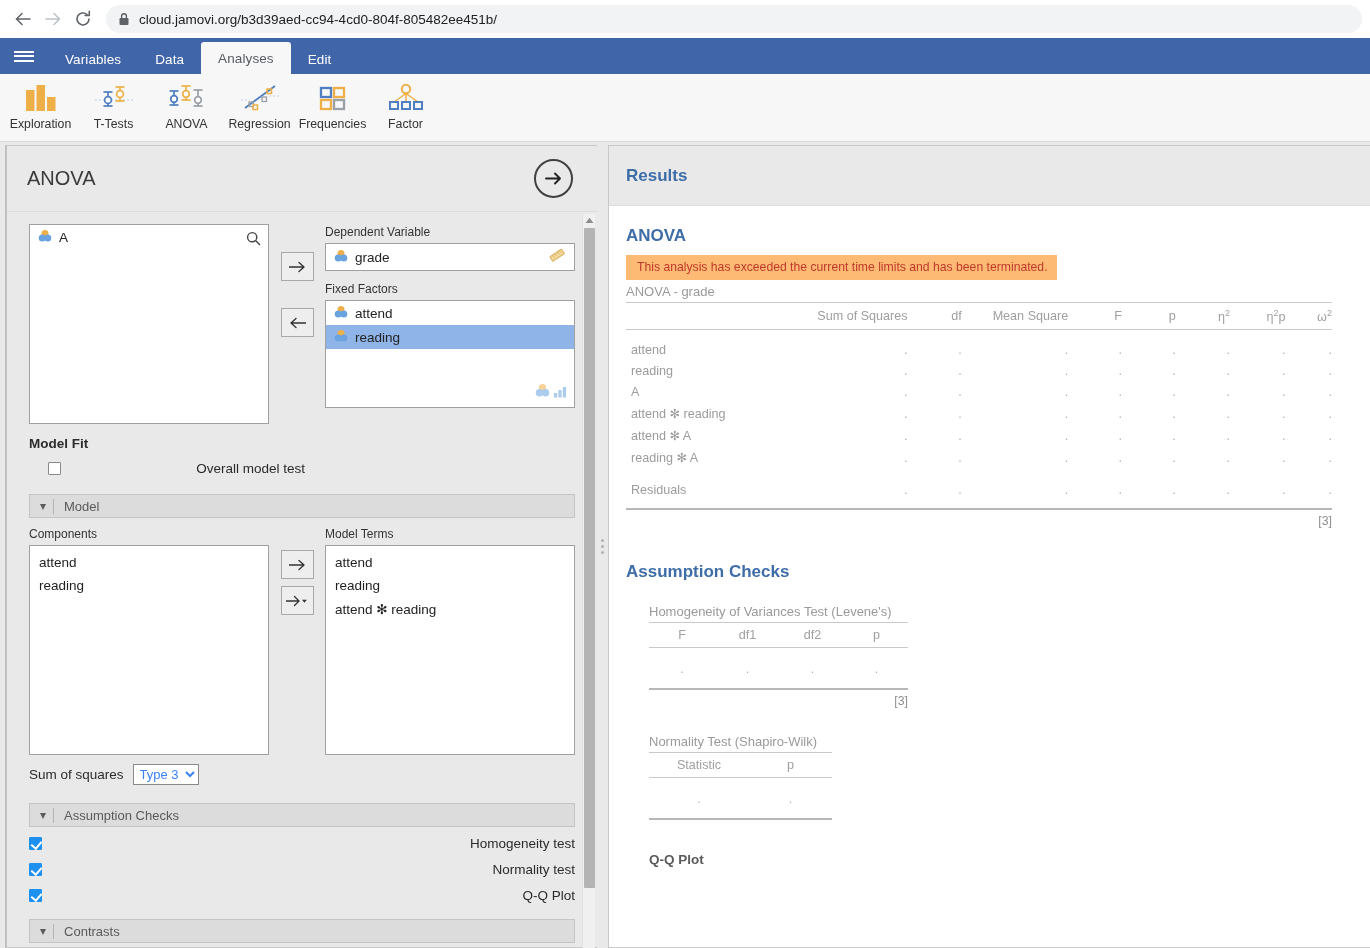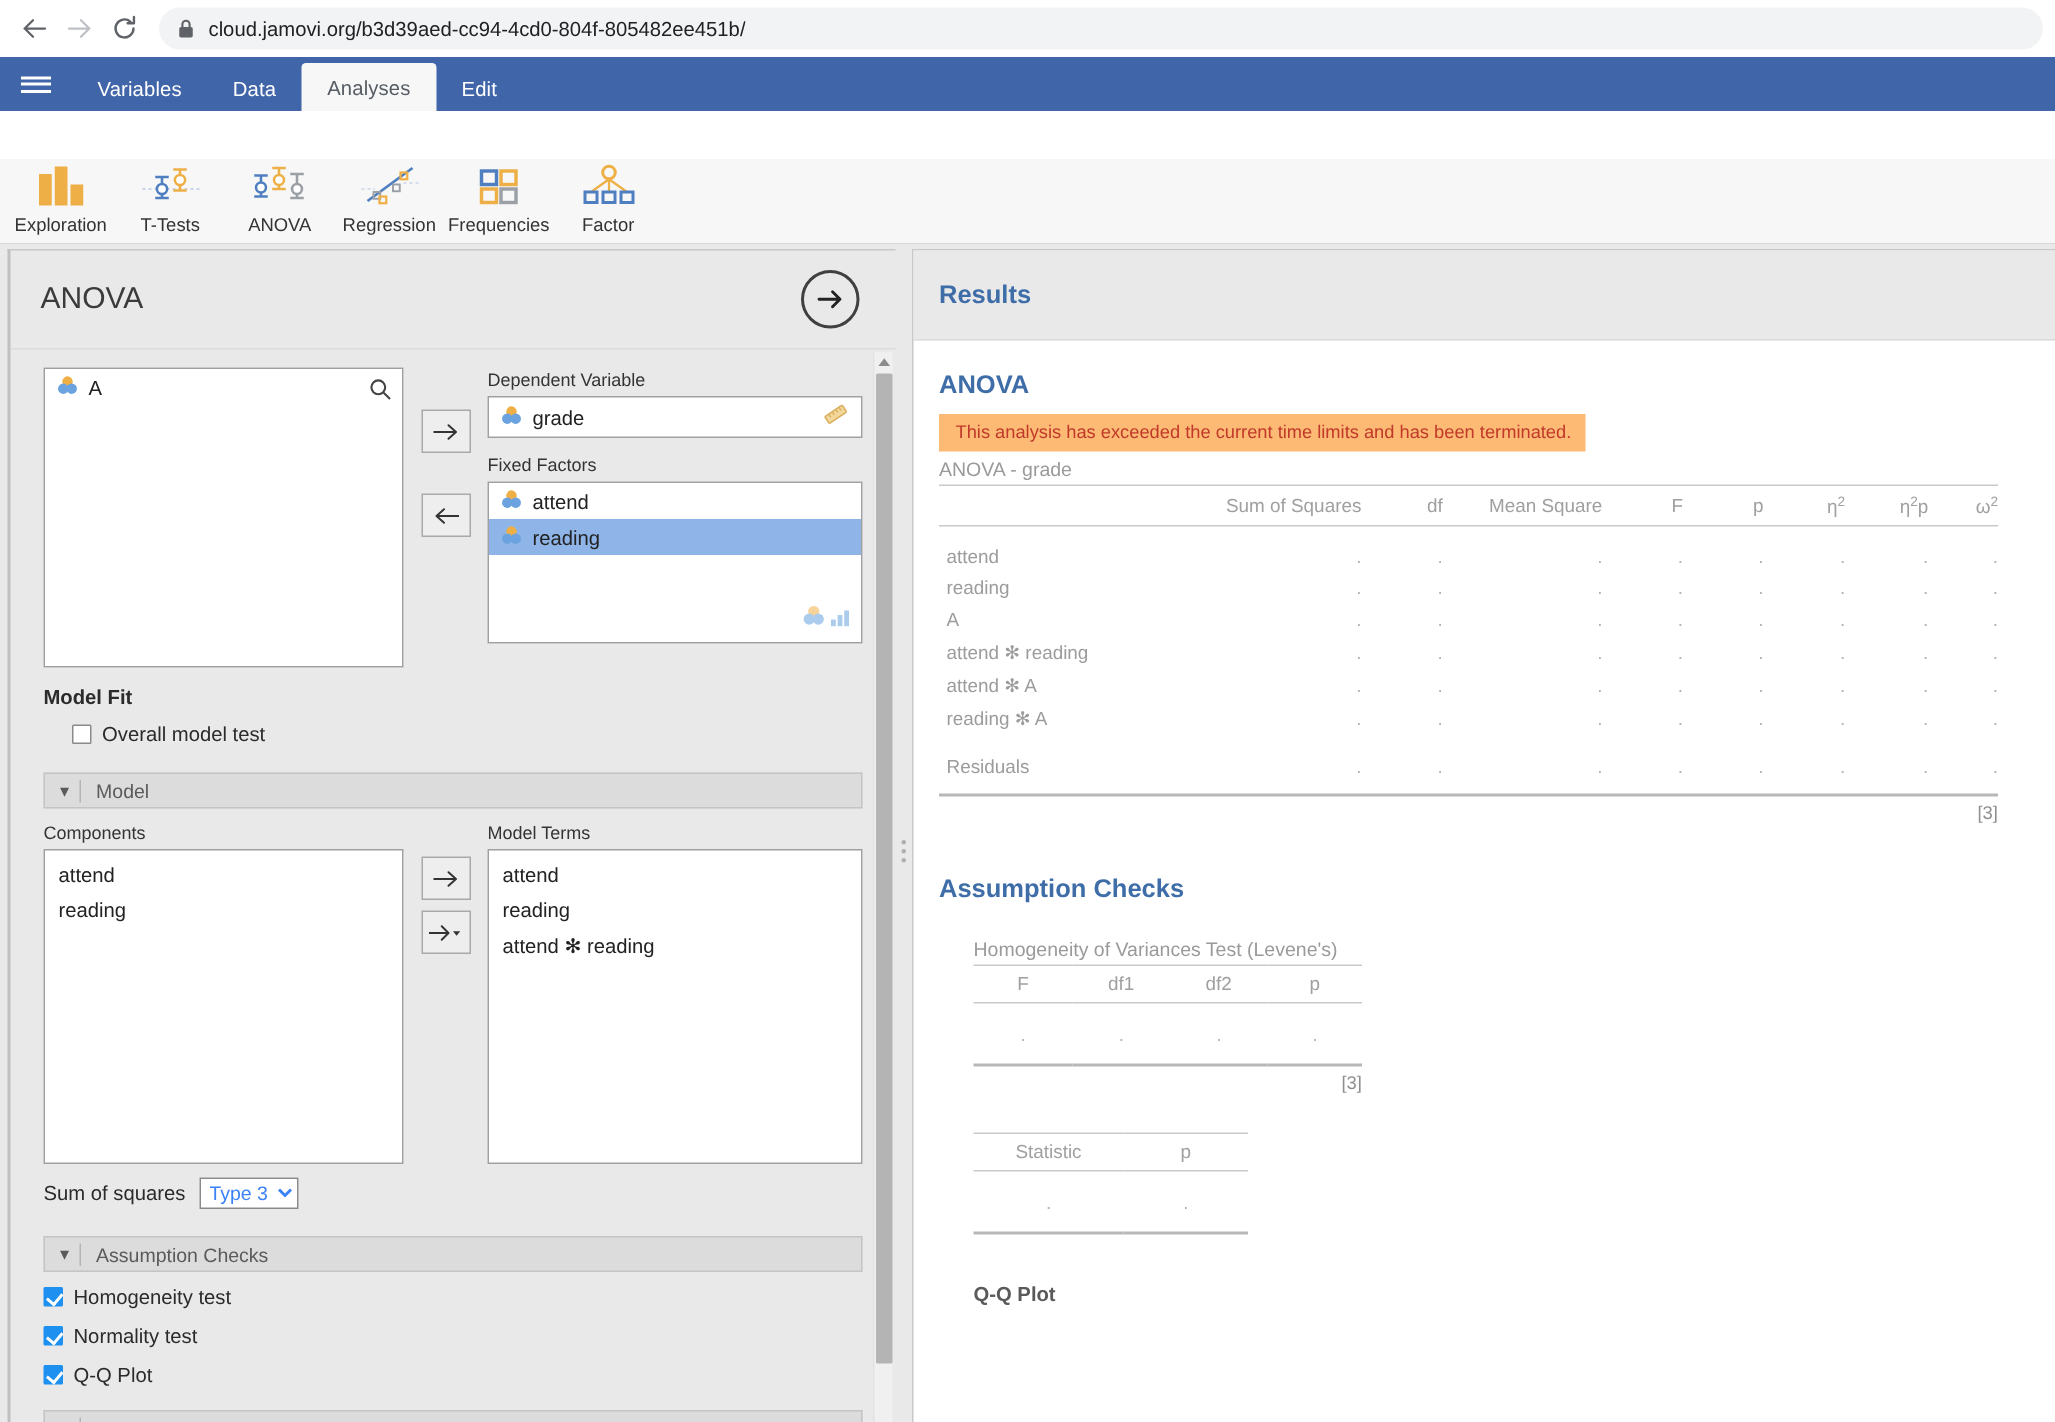--- a/index.html
+++ b/index.html
@@ -76,27 +76,26 @@
   }
   .rtab.active {
     background: #f7f7f7;
     color: #555c63;
     height: 32px;
     border-top-left-radius: 3px;
     border-top-right-radius: 3px;
   }
 
   #ribbon-body {
-    height: 57px;
+    height: 68px;
     background: #f7f7f7;
     display: flex;
-    align-items: center;
+    align-items: flex-end;
     padding-left: 4px;
     border-bottom: 1px solid #d8d8d8;
-    margin-top: 32px;
   }
   .ribbon-item {
     width: 73px;
     height: 66px;
     display: flex;
     flex-direction: column;
     align-items: center;
     justify-content: flex-start;
     padding-top: 6px;
   }
@@ -237,20 +236,21 @@
     font-weight: bold;
     color: #2b2b2b;
     margin: 0 0 10px 0;
   }
   .chk-row {
     display: flex;
     align-items: center;
     gap: 7px;
     font-size: 13.5px;
     color: #2b2b2b;
+    justify-content: space-between;
   }
   .chk {
     width: 13px; height: 13px;
     flex: 0 0 13px;
     border: 1px solid #8a8a8a;
     background: #ffffff;
     border-radius: 1px;
     position: relative;
   }
   .chk.on {
@@ -911,20 +911,21 @@
               <td style="text-align:center">.</td>
               <td style="text-align:center">.</td>
               <td style="text-align:center">.</td>
             </tr>
           </tbody>
         </table>
         <div class="note-ref" style="width:259px">[3]</div>
       </div>
 
       <div style="margin-left:23px;margin-top:26px">
+        <div class="table-caption">Normality Test (Shapiro-Wilk)</div>
         <table class="jmv" style="width:183px">
           <thead>
             <tr>
               <th style="width:100px;text-align:center">Statistic</th>
               <th style="width:83px;text-align:center">p</th>
             </tr>
           </thead>
           <tbody>
             <tr class="single">
               <td style="text-align:center">.</td>

